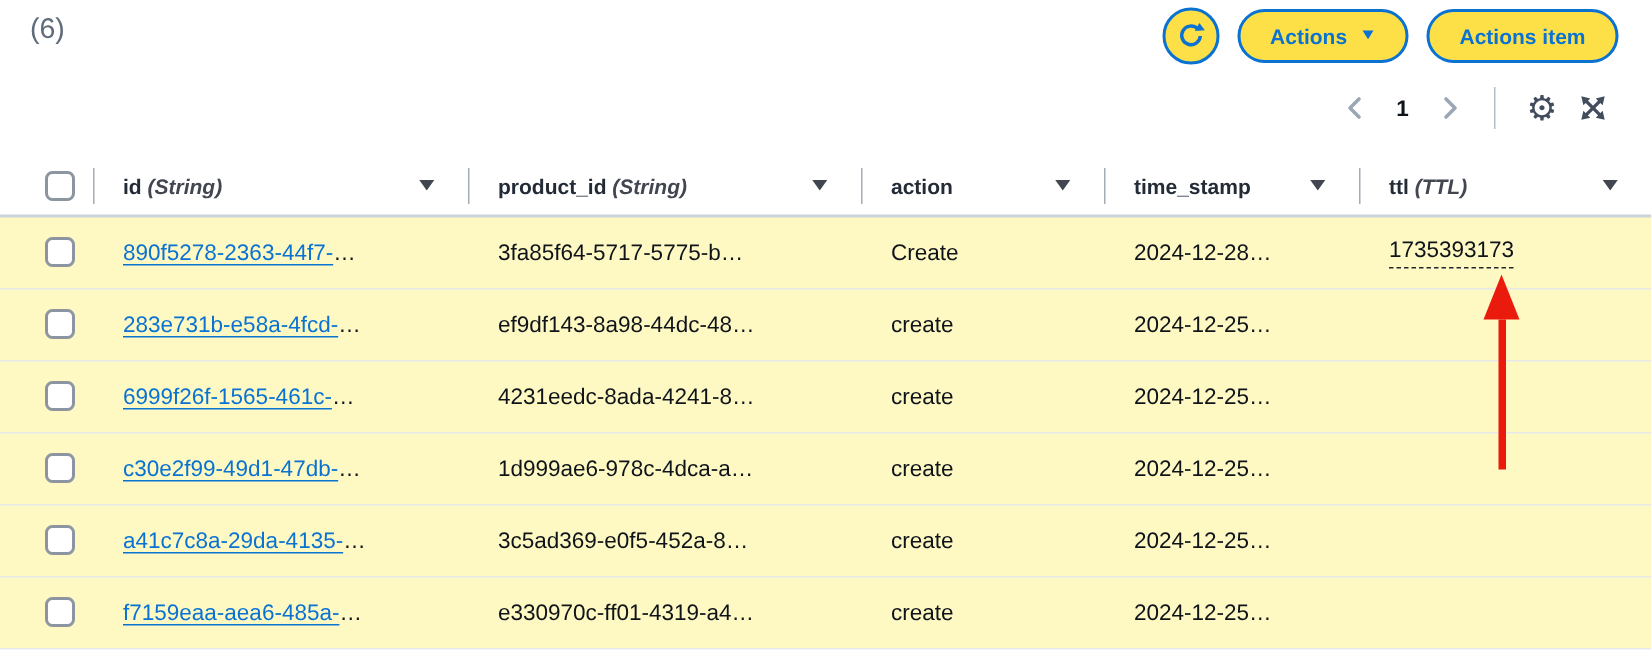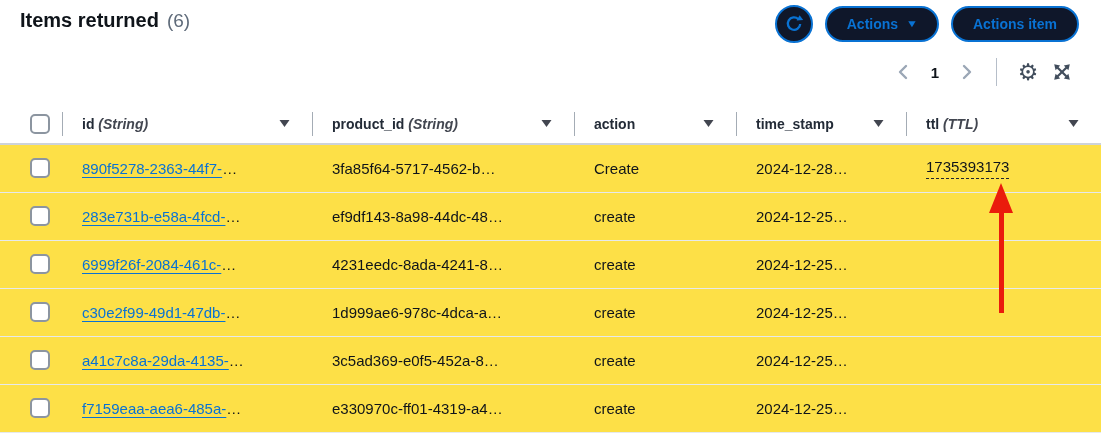--- a/index.html
+++ b/index.html
@@ -8,21 +8,21 @@
   .page { position:relative; width:1101px; height:439px; }
 
   
   .top-bar { display:flex; justify-content:space-between; align-items:flex-start;
     padding:5px 22px 0 20px; height:46px; }
   .title-area { display:flex; align-items:baseline; gap:8px; padding-top:4px; }
   .page-title { font-size:20px; font-weight:700; color:#0f141a; }
   .item-count { font-size:19px; font-weight:400; color:#5f6b7a; }
   .top-actions { display:flex; align-items:center; gap:12px; }
   .btn { display:flex; align-items:center; justify-content:center; gap:9px;
-    height:36px; background:#0f172a; border:2px solid #0972d3; border-radius:20px;
+    height:36px; background:#fde047; border:2px solid #0972d3; border-radius:20px;
     color:#0972d3; font-size:14px; font-weight:700; padding:0 20px; cursor:pointer;
     font-family:"Liberation Sans", sans-serif; }
   .btn-icon-round { width:38px; height:38px; padding:0; border-radius:50%; }
   .caret-down { font-size:10px; line-height:1; transform:scaleX(1.25); }
 
   
   .toolbar-row { display:flex; justify-content:flex-end; align-items:center;
     gap:4px; padding:8px 24px 0 20px; height:44px; }
   .pg-btn { background:none; border:none; display:flex; align-items:center;
     justify-content:center; width:26px; height:26px; cursor:pointer; }
@@ -38,21 +38,21 @@
   col.c-act { width:162px; } col.c-ts { width:170px; } col.c-ttl { width:195px; }
   thead th { height:40px; text-align:left; vertical-align:middle; position:relative;
     font-size:14px; font-weight:700; color:#232b37; padding:0 0 0 20px;
     border-bottom:2px solid #cdd3da; cursor:pointer; }
   thead th .th-inner { display:flex; align-items:center; justify-content:space-between;
     padding-right:22px;text-align:center; }
   .col-type { font-style:italic; font-weight:700; color:#424650; }
   .col-divider { position:absolute; left:0; top:50%; transform:translateY(-50%);
     width:1px; height:24px; background:#a4acb5; }
   tbody td { height:48px; vertical-align:middle; font-size:15px; color:#0f141a;
-    padding:0 0 0 20px; border-bottom:1px solid #e6e9ec; background:#fde047; }
+    padding:0 0 0 20px; border-bottom:1px solid #e6e9ec; background:#fef9c3; }
   td.cb-cell, th.cb-cell { padding-left:30px; }
   .checkbox { display:inline-block; width:20px; height:20px; border:2px solid #8c95a0;
     border-radius:5px; background:#fff; cursor:pointer; vertical-align:middle; }
   a.id-link { color:#0972d3; text-decoration:underline; text-underline-offset:3px;
     cursor:pointer; }
   .ellipsis { color:#0f141a; text-decoration:none; }
   .ttl-val { display:inline-block; border-bottom:1px dashed #22272e;
     padding-bottom:3px; cursor:pointer; }
   .ttl-val:empty { border-bottom:none; }
 
@@ -65,21 +65,20 @@
 
   svg { display:block; }
 </style>
 </head>
 <body>
 
 <div class="page">
 
   <div class="top-bar">
     <div class="title-area">
-      <span class="page-title">Items returned</span>
       <span class="item-count">(6)</span>
     </div>
     <div class="top-actions">
       <button class="btn btn-icon-round">
         <span>
           <svg width="20" height="20" viewBox="0 0 20 20">
             <path d="M14.4 5.2 A6.2 6.2 0 1 0 16.2 10" fill="none" stroke="#0972d3" stroke-width="2.3"></path>
             <polygon points="12.6,6.6 19.2,6.1 15.6,1.3" fill="#0972d3"></polygon>
           </svg>
         </span>
@@ -200,21 +199,21 @@
       </tr>
     </thead>
     <tbody id="table-body">
     <tr>
       <td class="cb-cell">
         <span class="checkbox"></span>
       </td>
       <td>
         <a class="id-link">890f5278-2363-44f7-</a><span class="ellipsis">…</span>
       </td>
-      <td>3fa85f64-5717-4562-b…</td>
+      <td>3fa85f64-5717-5775-b…</td>
       <td>Create</td>
       <td>2024-12-28…</td>
       <td>
         <span class="ttl-val">1735393173</span>
       </td>
     </tr>
 
     <tr>
       <td class="cb-cell">
         <span class="checkbox"></span>
@@ -228,21 +227,21 @@
       <td>
         <span class="ttl-val"></span>
       </td>
     </tr>
 
     <tr>
       <td class="cb-cell">
         <span class="checkbox"></span>
       </td>
       <td>
-        <a class="id-link">6999f26f-2084-461c-</a><span class="ellipsis">…</span>
+        <a class="id-link">6999f26f-1565-461c-</a><span class="ellipsis">…</span>
       </td>
       <td>4231eedc-8ada-4241-8…</td>
       <td>create</td>
       <td>2024-12-25…</td>
       <td>
         <span class="ttl-val"></span>
       </td>
     </tr>
 
     <tr>

